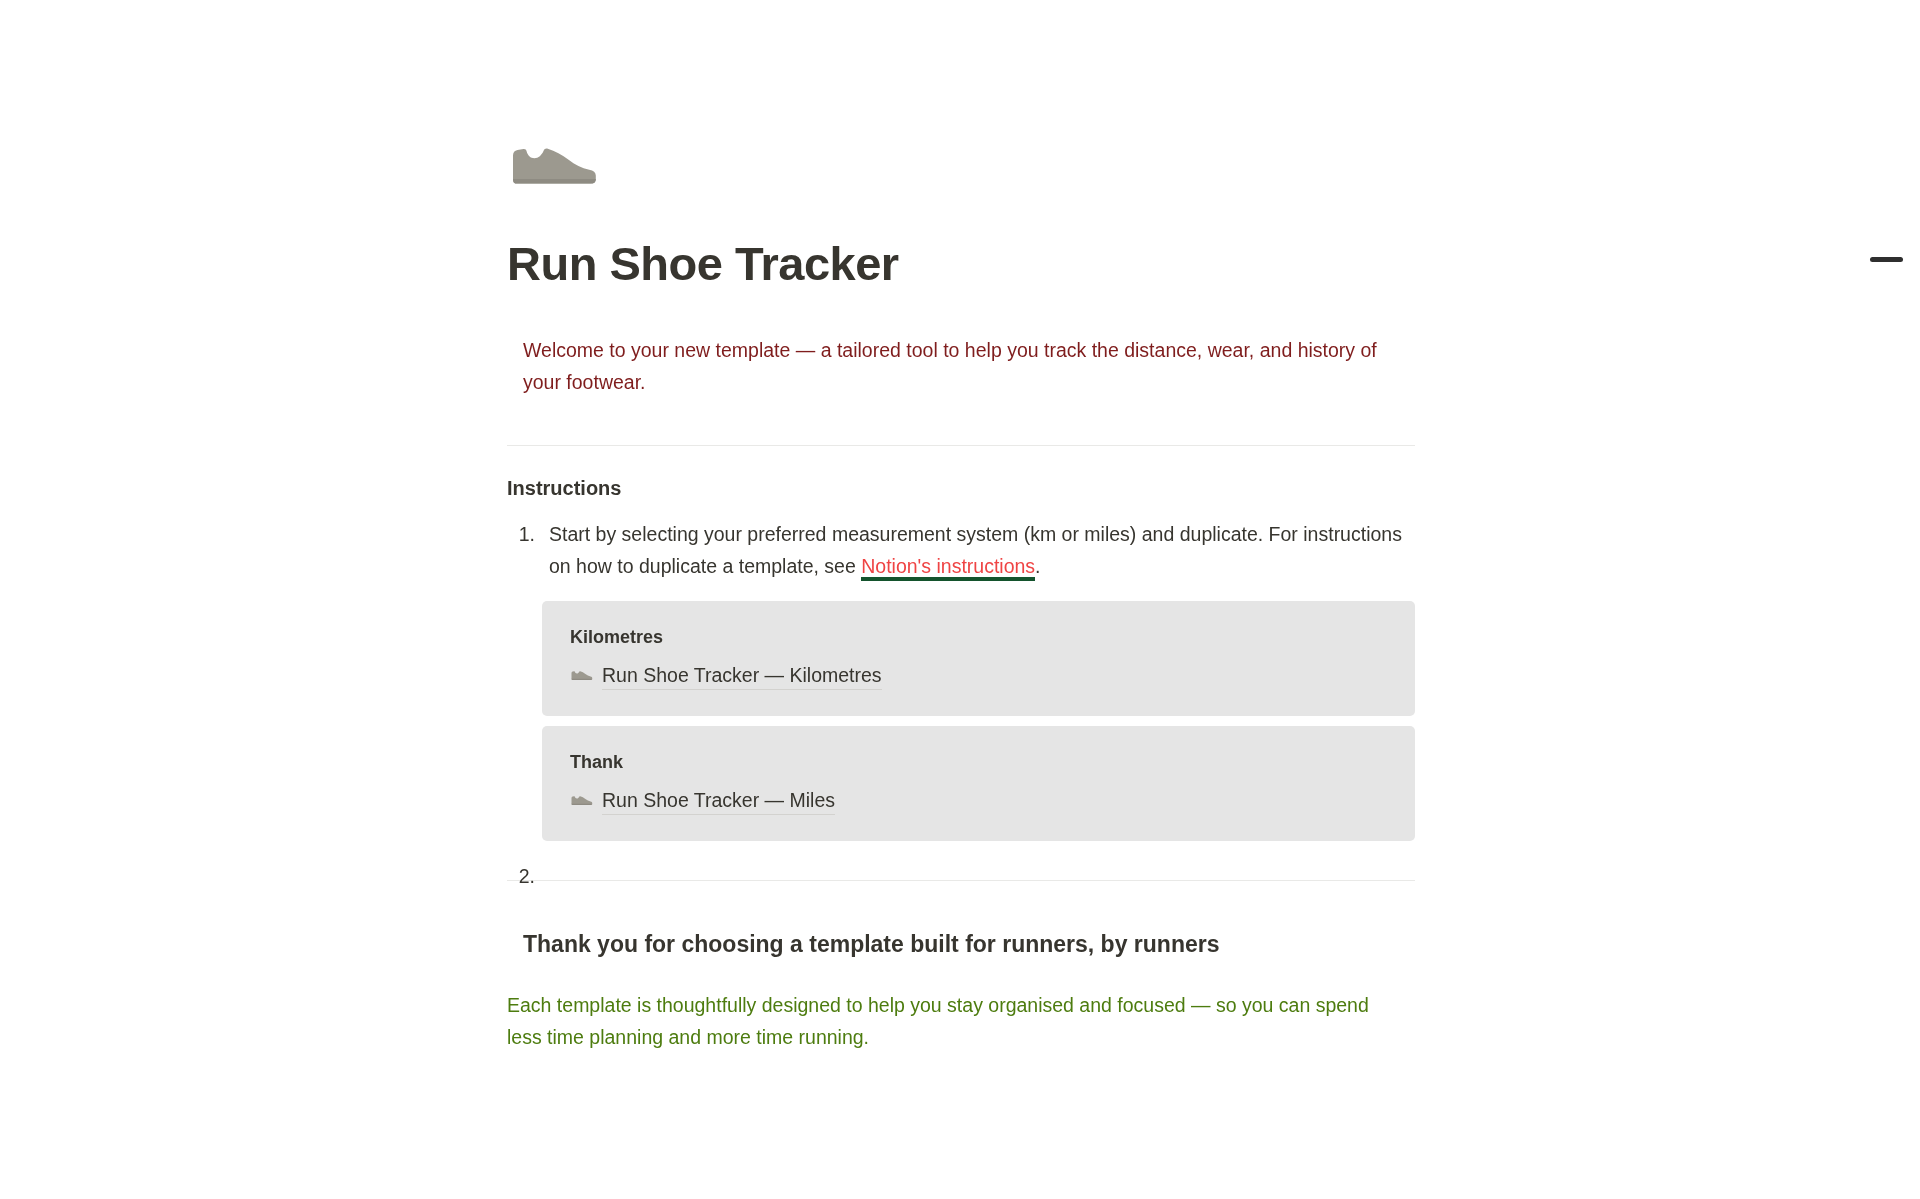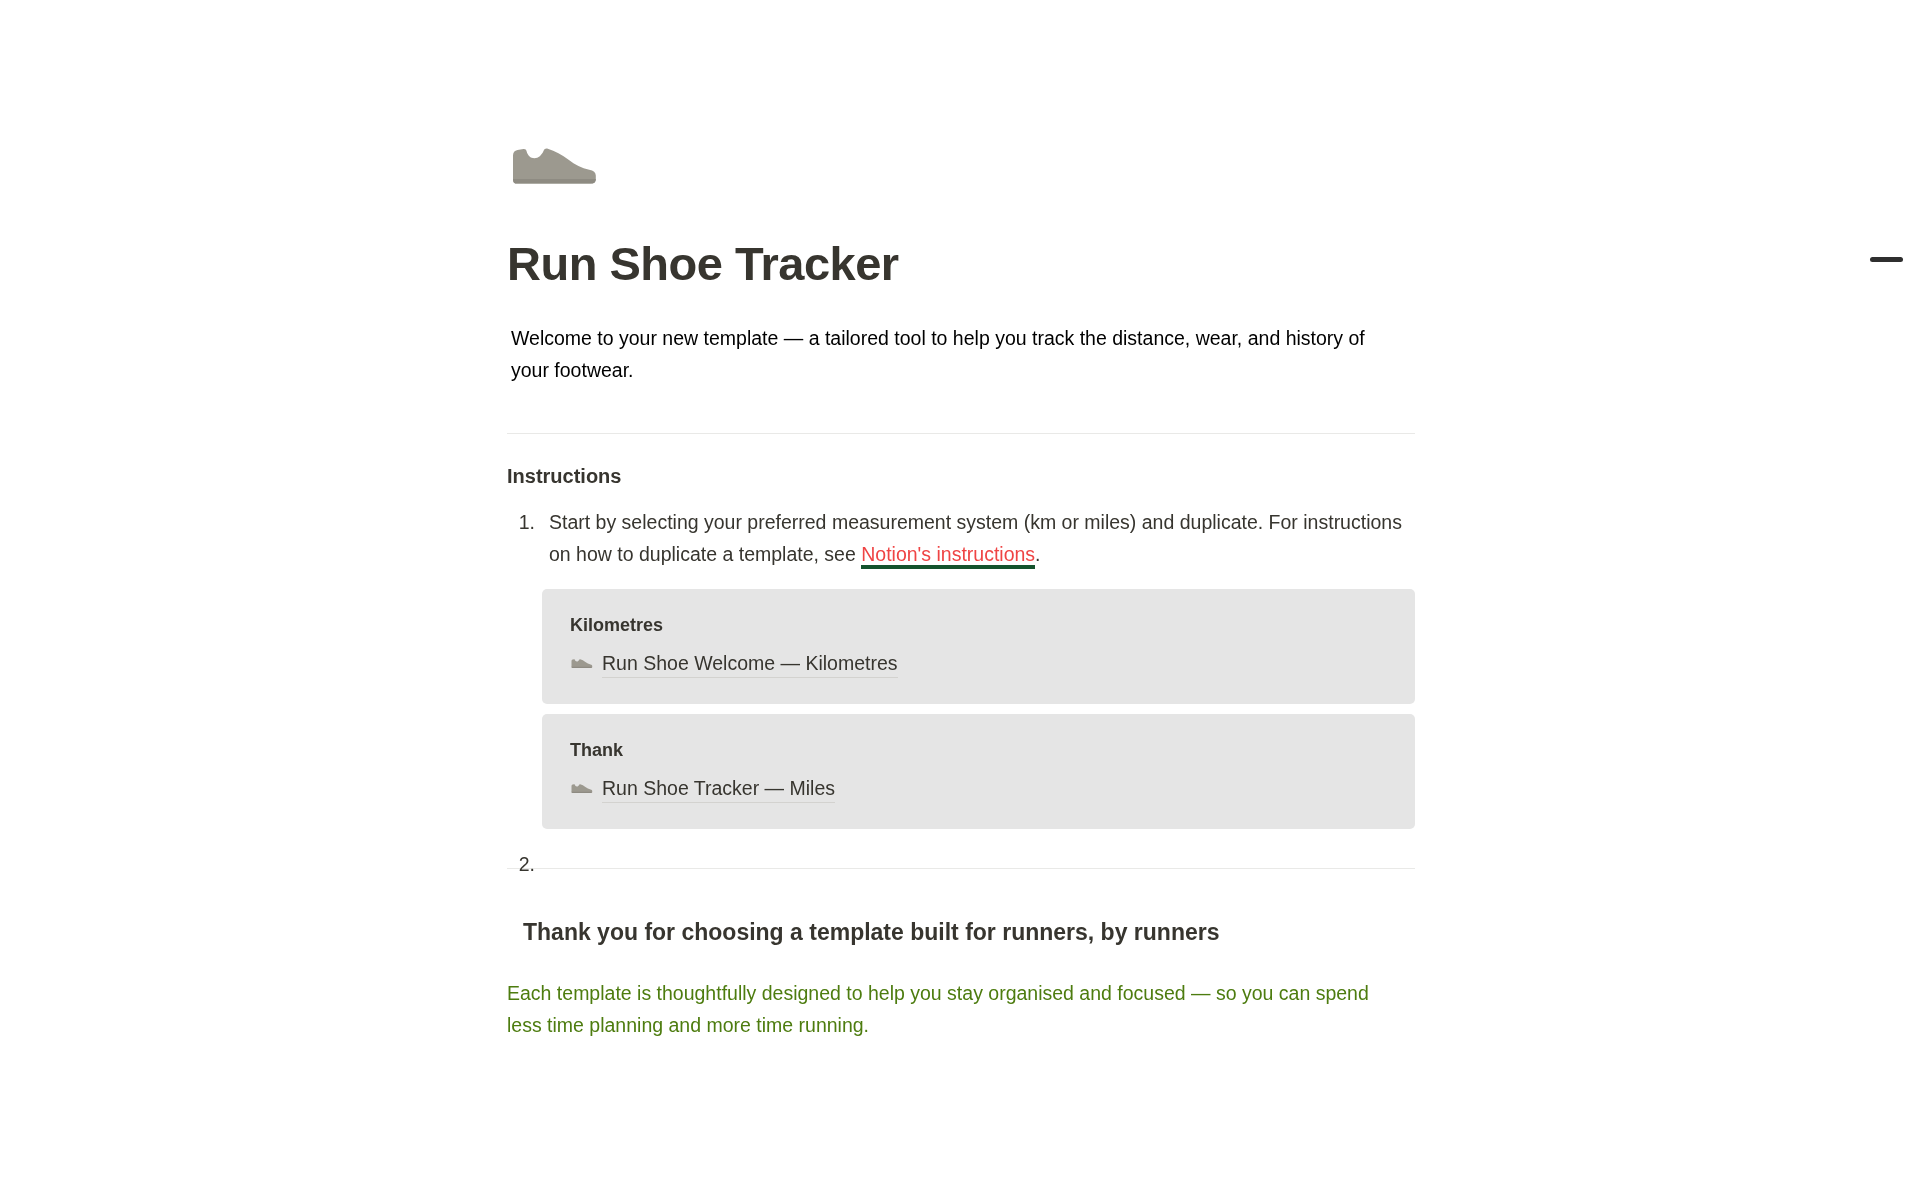--- a/index.html
+++ b/index.html
@@ -44,25 +44,25 @@
     padding-top: 38px;
     font-size: 47px;
     line-height: 1.2;
     font-weight: 700;
     letter-spacing: -0.5px;
     color: #37352f;
   }
 
   
   .intro {
-    margin: 4px;
+    margin: 16px;
     padding-top: 26px;
     font-size: 19.5px;
     line-height: 32px;
-    color: #000000;
+    color: #7f1d1d;
     max-width: 880px;
   }
 
   
   .divider {
     height: 1px;
     background: #e9e9e7;
     border: 0;
     margin: 0;
     width: 908px;
@@ -214,21 +214,21 @@
 
     <div class="cards">
 
       <div class="card">
         <div class="card-title">Kilometres</div>
         <div class="page-link-row">
           <svg class="page-link-icon" viewBox="0 0 92 60">
             <path fill="#9c998f" d="M6 17.5 C6 14.5 7.5 12.5 10.5 12.0 L16.5 11.0 C18.2 10.8 19.2 11.6 19.6 13.2 C20.6 17.4 23.4 20.2 27.4 20.2 C31.6 20.2 34.6 17.4 36.6 12.8 C37.4 11.0 38.8 10.2 40.8 10.8 C48.0 13.0 55.0 16.6 61.6 21.8 C68.0 26.8 74.6 30.2 82.2 31.8 C86.6 32.7 88.8 34.6 88.8 37.6 L88.8 41.2 C88.8 44.0 87.0 45.6 83.6 45.6 L10.2 45.6 C7.2 45.6 6 44.2 6 41.4 Z"></path>
             <path fill="#8e8b82" d="M6 41.0 L88.8 41.0 L88.8 41.4 C88.8 44.2 87.0 45.6 83.6 45.6 L10.2 45.6 C7.2 45.6 6 44.2 6 41.4 Z"></path>
           </svg>
-          <span class="page-link-text">Run Shoe Welcome — Kilometres</span>
+          <span class="page-link-text">Run Shoe Tracker — Kilometres</span>
         </div>
       </div>
 
       <div class="card">
         <div class="card-title">Thank</div>
         <div class="page-link-row">
           <svg class="page-link-icon" viewBox="0 0 92 60">
             <path fill="#9c998f" d="M6 17.5 C6 14.5 7.5 12.5 10.5 12.0 L16.5 11.0 C18.2 10.8 19.2 11.6 19.6 13.2 C20.6 17.4 23.4 20.2 27.4 20.2 C31.6 20.2 34.6 17.4 36.6 12.8 C37.4 11.0 38.8 10.2 40.8 10.8 C48.0 13.0 55.0 16.6 61.6 21.8 C68.0 26.8 74.6 30.2 82.2 31.8 C86.6 32.7 88.8 34.6 88.8 37.6 L88.8 41.2 C88.8 44.0 87.0 45.6 83.6 45.6 L10.2 45.6 C7.2 45.6 6 44.2 6 41.4 Z"></path>
             <path fill="#8e8b82" d="M6 41.0 L88.8 41.0 L88.8 41.4 C88.8 44.2 87.0 45.6 83.6 45.6 L10.2 45.6 C7.2 45.6 6 44.2 6 41.4 Z"></path>
           </svg>

